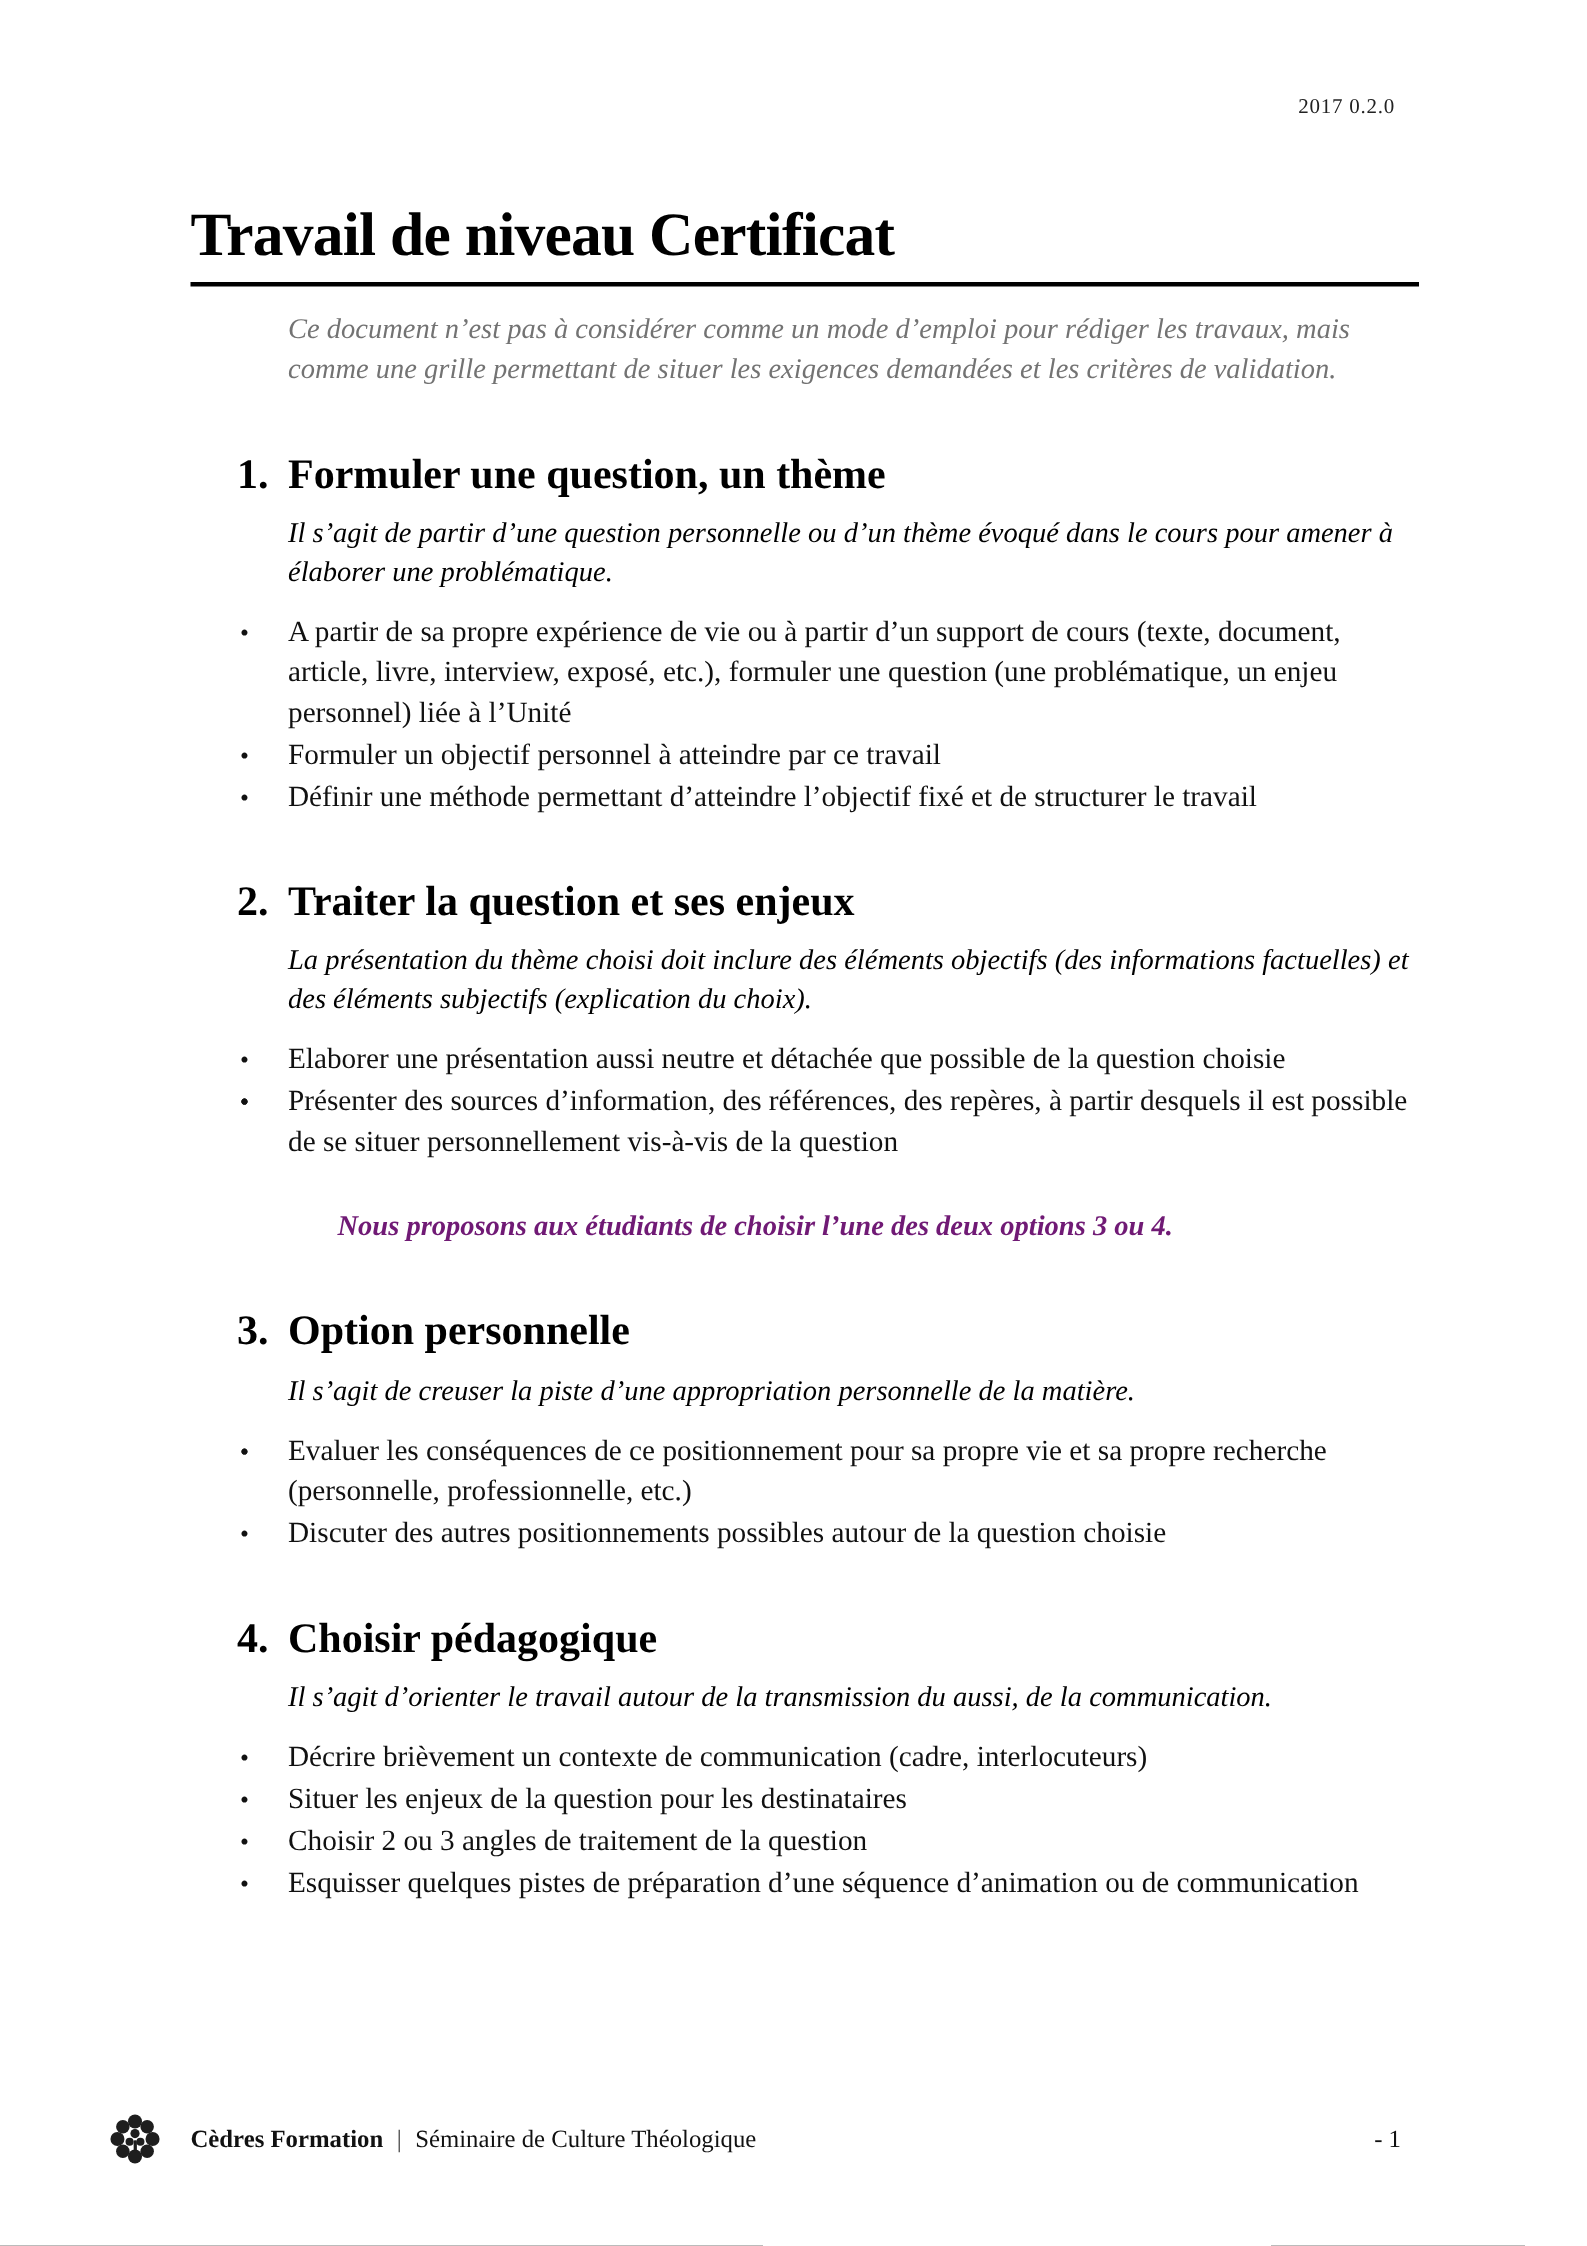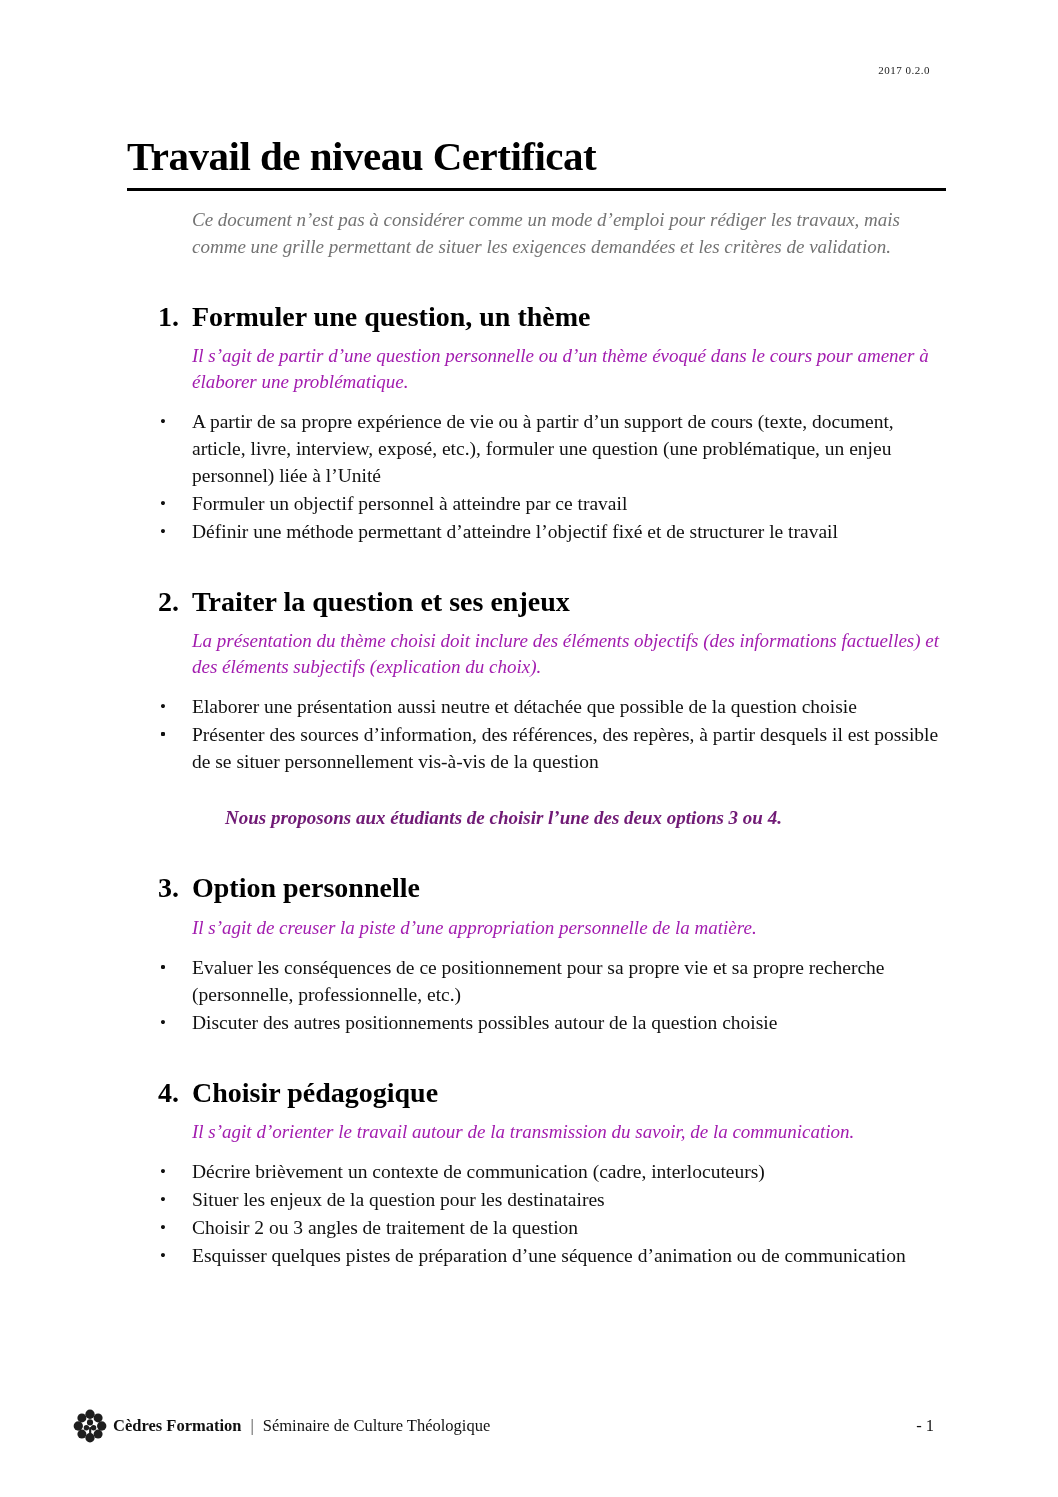--- a/index.html
+++ b/index.html
@@ -8,21 +8,21 @@
     position:relative;
     width:1058px; height:1497px;
     margin:0 auto;
     background:#ffffff;
     color:#1a1a1a;
     font-family:"Liberation Serif", serif;
     overflow:hidden;
   }
   .version {
     position:absolute; top:64px; right:128px;
-    font-size:11px; letter-spacing:0.5px; color:#222;
+    font-size:14px; letter-spacing:0.5px; color:#222;
   }
   .content { padding:134px 112px 0 127px; }
   h1.doc-title {
     font-size:41px; font-weight:bold; color:#000;
     letter-spacing:-0.5px; line-height:1.1;
   }
   .title-rule {
     border:none; border-top:3px solid #000;
     margin-top:9px;
   }
@@ -33,21 +33,21 @@
   .section { margin-top:0; }
   .section-heading {
     display:flex; margin-top:41px;
     font-size:28px; font-weight:bold; color:#000; line-height:1.15;
   }
   .section-num {
     width:34px; margin-left:31px; flex:0 0 auto;
   }
   .section-desc {
     margin:10px 0 0 65px;
-    font-style:italic; font-size:19px; line-height:26px; color:#a21caf;
+    font-style:italic; font-size:19px; line-height:26px; color:#000000;
   }
   ul.bullets {
     list-style:none; margin-top:13px;
   }
   ul.bullets li {
     position:relative; padding-left:65px;
     font-size:19.5px; line-height:27px; color:#111;
     margin-top:1px;
   }
   ul.bullets li .marker {
@@ -58,21 +58,21 @@
     margin:30px 0 0 98px;
     font-style:italic; font-weight:bold;
     font-size:19px; line-height:26px; color:#701a75;
   }
   .footer {
     position:absolute; left:72px; right:124px; bottom:52px;
     display:flex; align-items:center;
     font-size:16.5px; color:#111;
   }
   .footer .logo { width:36px; height:38px; flex:0 0 auto; }
-  .footer .org { font-weight:bold; margin-left:5px; }
+  .footer .org { font-weight:bold; margin-left:19px; }
   .footer .sep { margin:0 9px; color:#444; font-weight:normal; }
   .footer .subtitle { font-weight:normal; }
   .footer .pagenum { margin-left:auto; }
 </style>
 </head>
 <body>
 
 <div class="page">
 
   <div class="version">2017 0.2.0</div>
@@ -124,21 +124,21 @@
         <li><span class="marker">•</span><span>Evaluer les conséquences de ce positionnement pour sa propre vie et sa propre recherche (personnelle, professionnelle, etc.)</span></li>
         <li><span class="marker">•</span><span>Discuter des autres positionnements possibles autour de la question choisie</span></li>
       </ul>
     </div>
 
     <div class="section">
       <div class="section-heading">
         <span class="section-num">4.</span>
         <span>Choisir pédagogique</span>
       </div>
-      <p class="section-desc">Il s’agit d’orienter le travail autour de la transmission du savoir, de la communication.</p>
+      <p class="section-desc">Il s’agit d’orienter le travail autour de la transmission du aussi, de la communication.</p>
       <ul class="bullets">
         <li><span class="marker">•</span><span>Décrire brièvement un contexte de communication (cadre, interlocuteurs)</span></li>
         <li><span class="marker">•</span><span>Situer les enjeux de la question pour les destinataires</span></li>
         <li><span class="marker">•</span><span>Choisir 2 ou 3 angles de traitement de la question</span></li>
         <li><span class="marker">•</span><span>Esquisser quelques pistes de préparation d’une séquence d’animation ou de communication</span></li>
       </ul>
     </div>
 
   </div>
 

